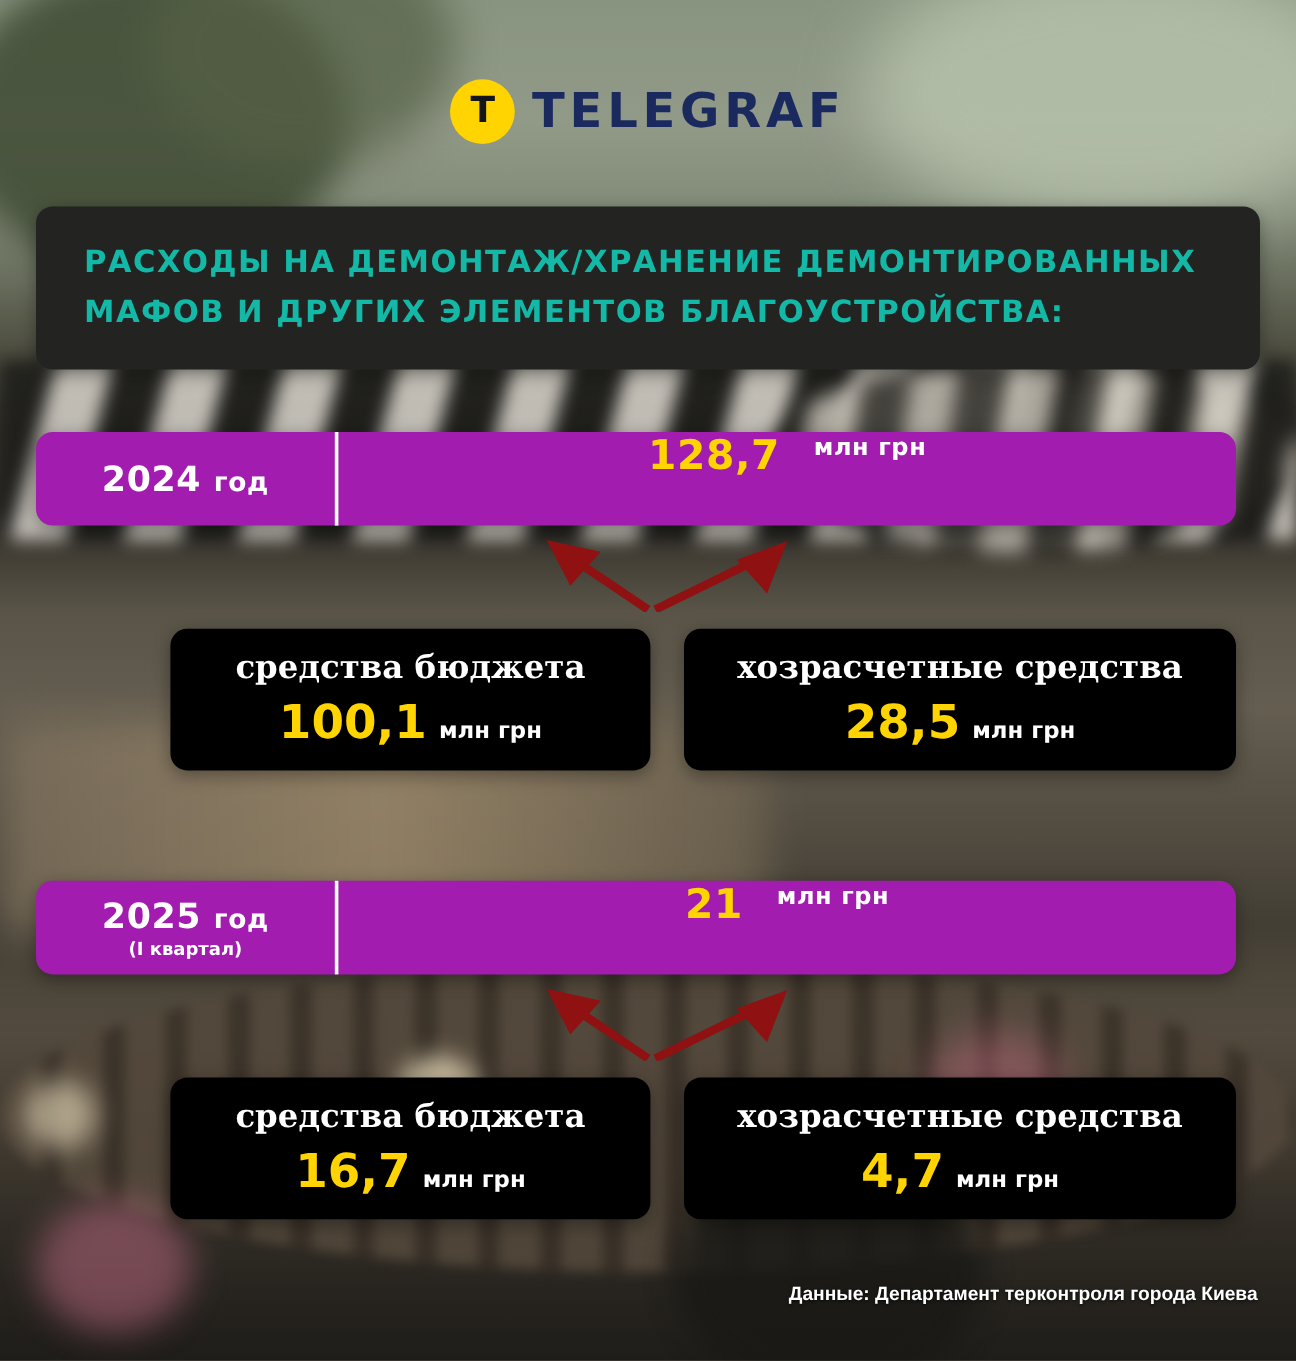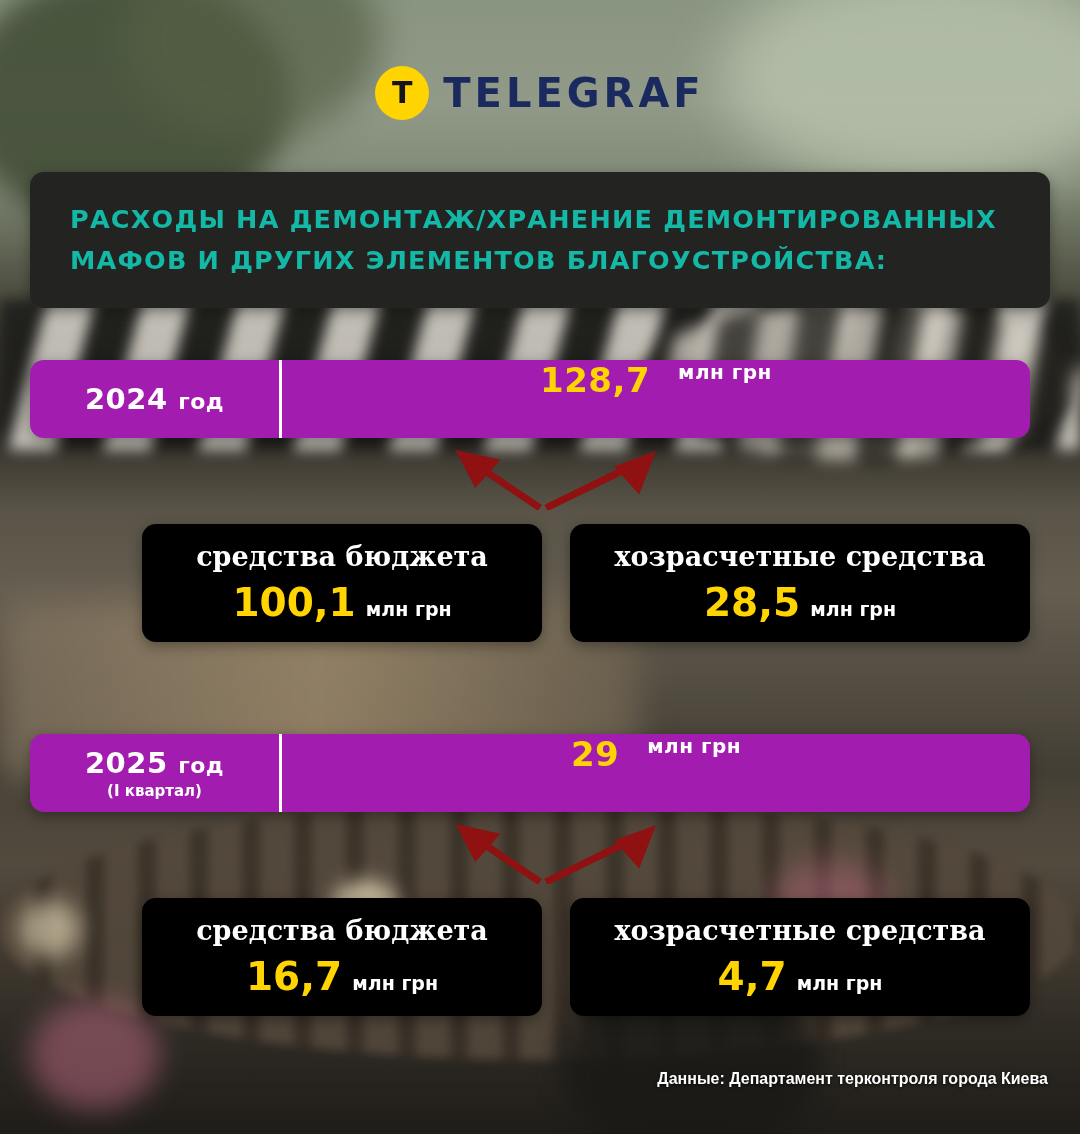--- a/index.html
+++ b/index.html
@@ -295,21 +295,21 @@
 
   <div class="card year-row r2025">
     <div class="year-left">
       <div class="year-num">
         <span>2025</span>
         <span class="sm">год</span>
       </div>
       <div class="year-sub">(I квартал)</div>
     </div>
     <div class="year-right">
-      <span class="big-val">29</span>
+      <span class="big-val">21</span>
       <span class="unit">млн грн</span>
     </div>
   </div>
 
   <div class="arrows a2">
     <svg width="1080" height="70" viewBox="0 0 1080 70">
       <g stroke="#8f1111" stroke-width="7" fill="#8f1111">
         <line x1="540" y1="68" x2="472" y2="22"></line>
         <polygon points="462,15 494,22 476,42"></polygon>
         <line x1="546" y1="68" x2="636" y2="24"></line>

